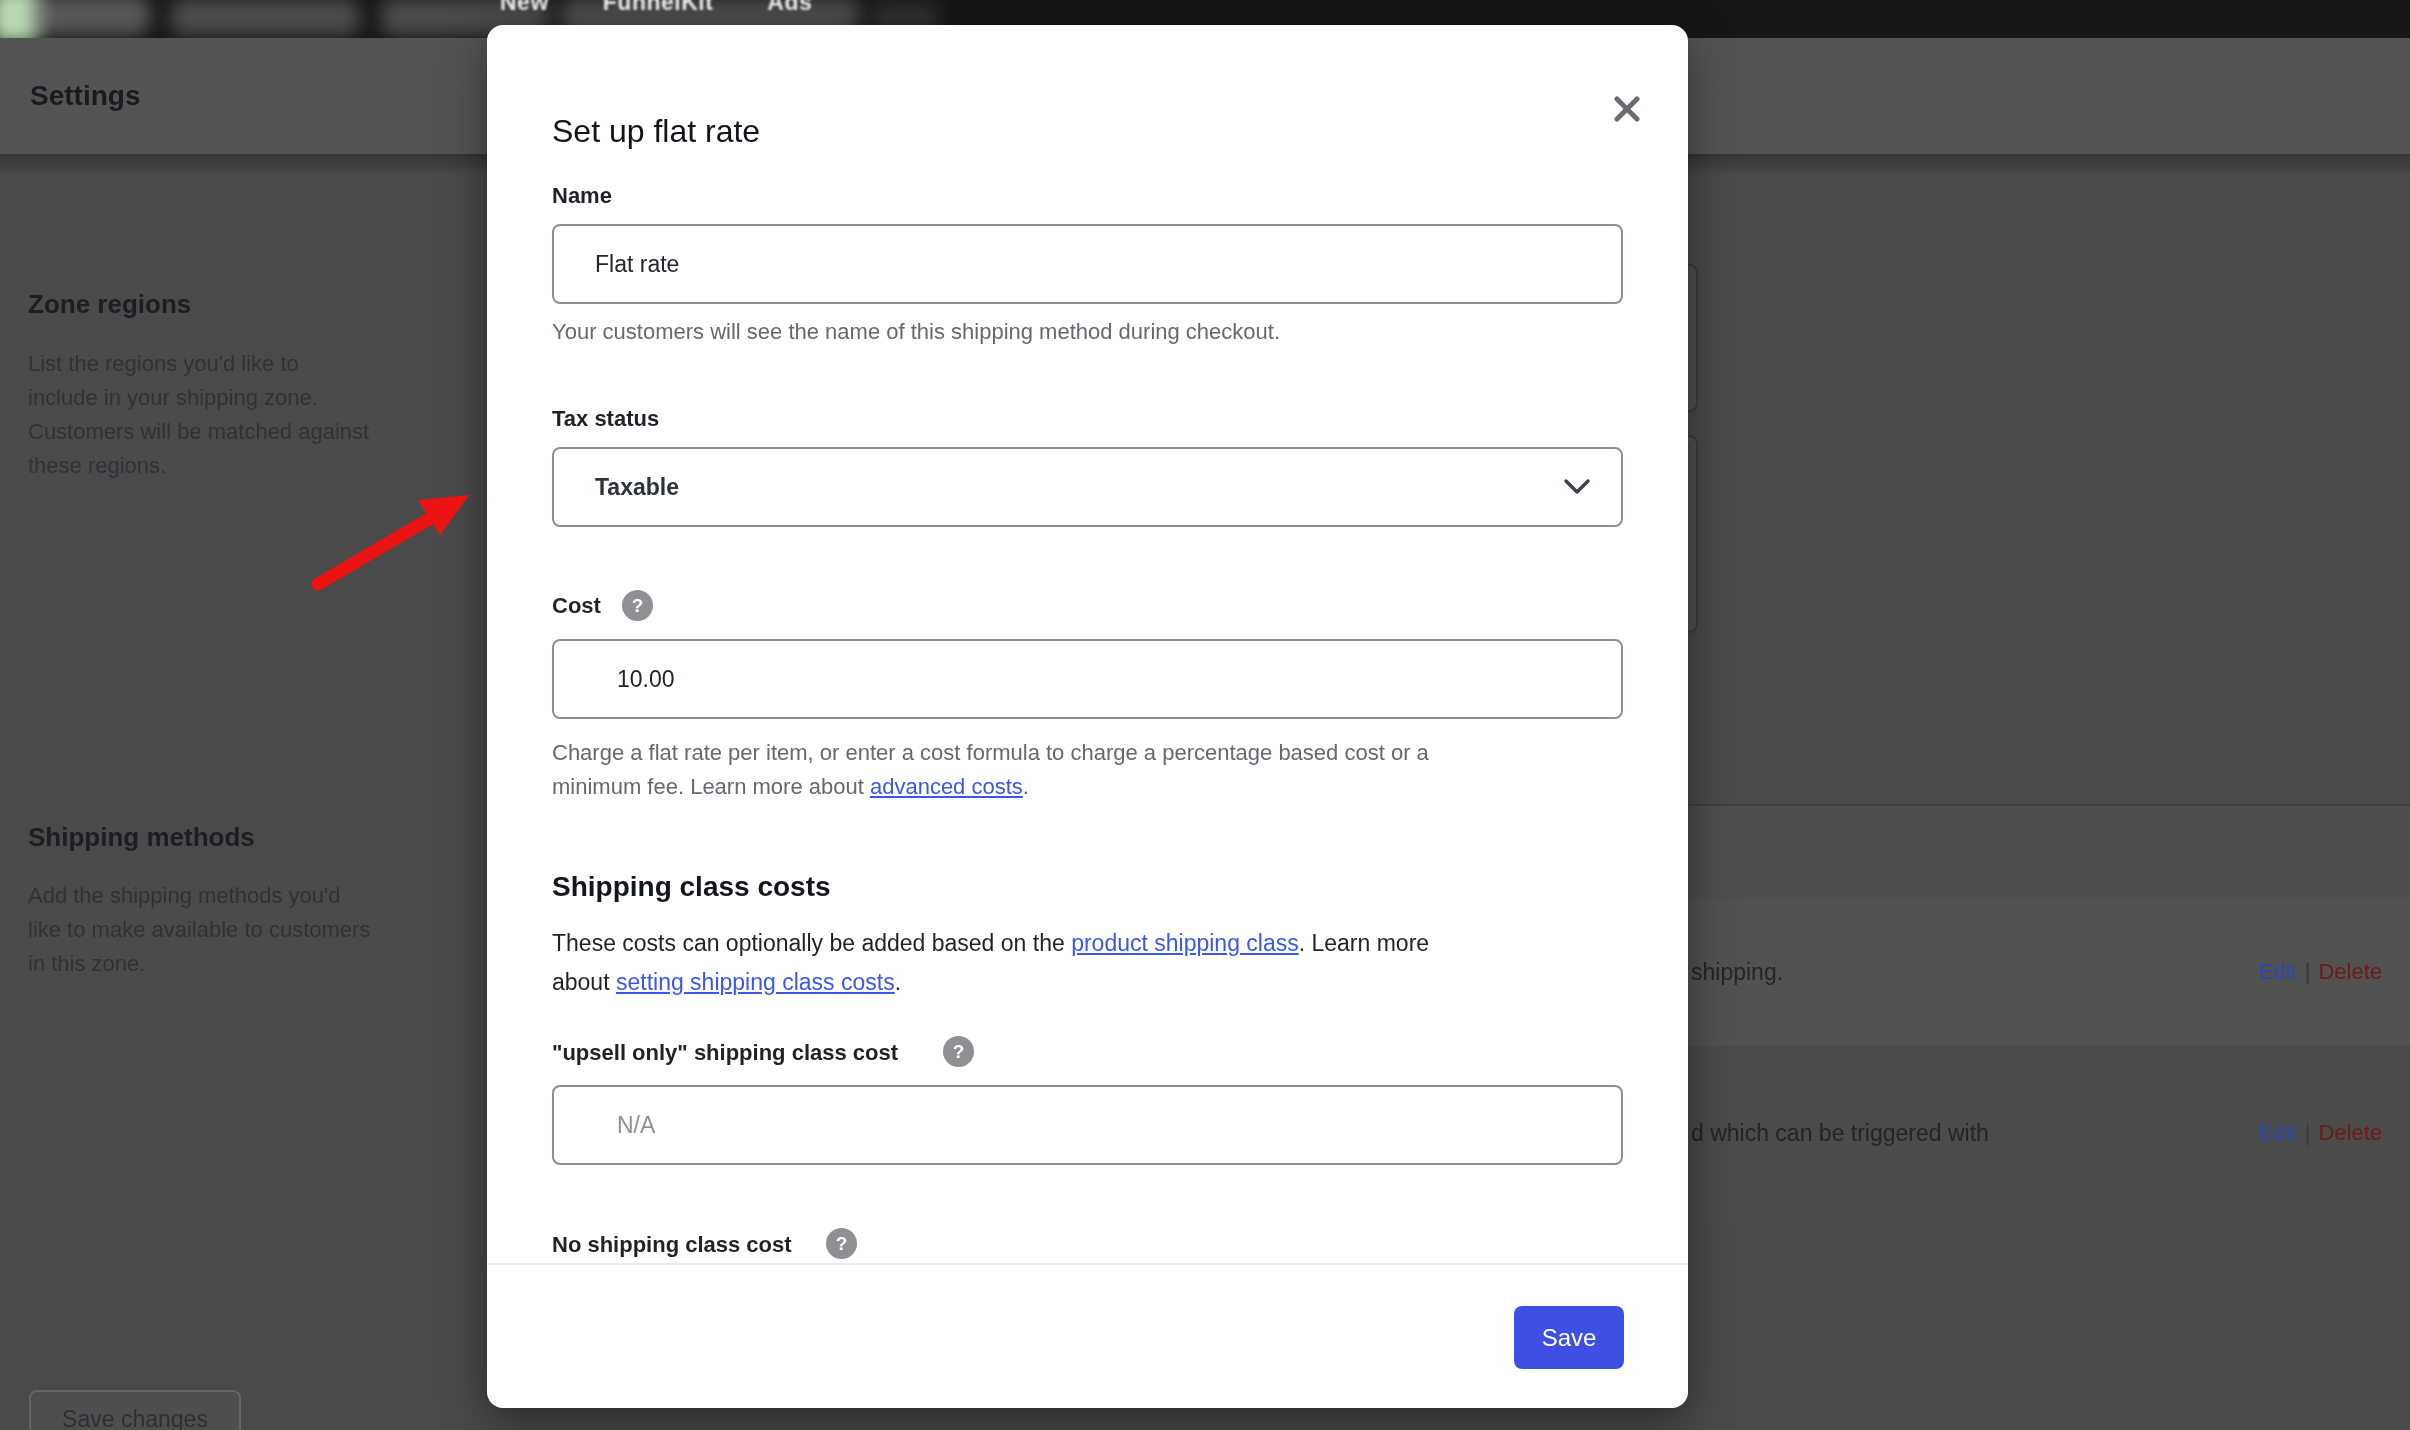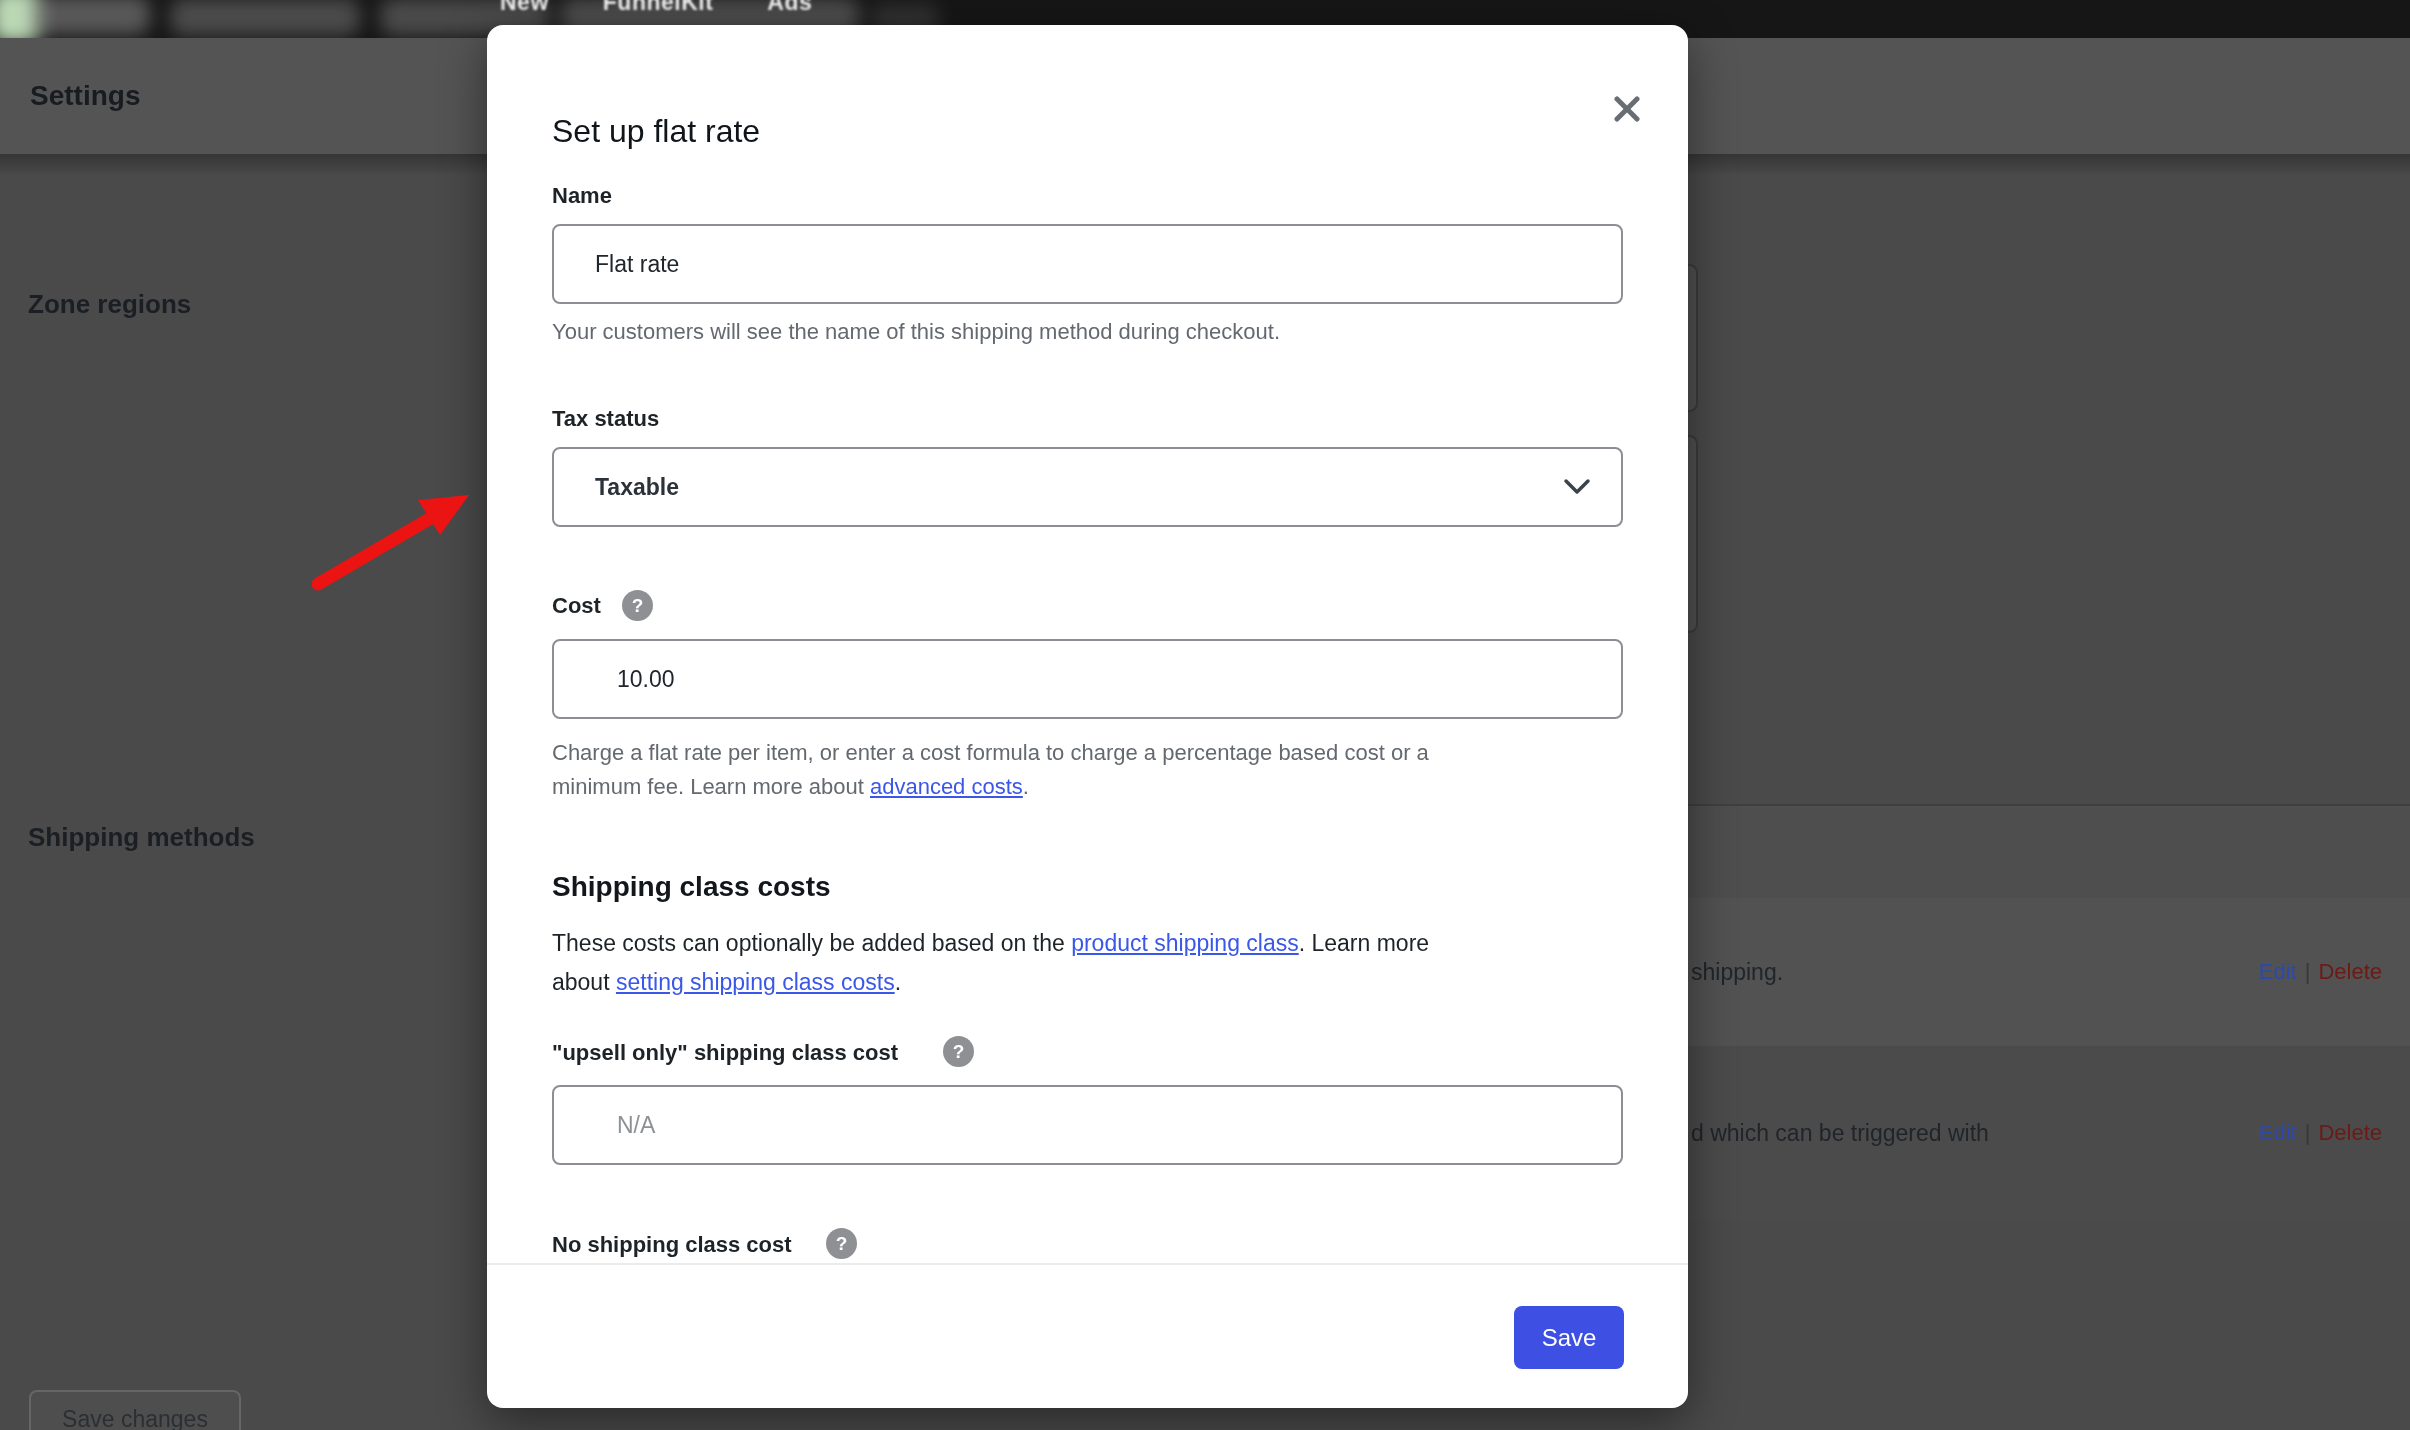--- a/index.html
+++ b/index.html
@@ -116,22 +116,29 @@
     <div id="tabtext">
       <span>New</span><span>FunnelKit</span><span>Ads</span>
     </div>
   </div>
 
   <div id="header-band" class="abs"></div>
   <div id="header-shadow" class="abs"></div>
   <div id="page-title" class="abs">Settings</div>
 
   <div id="zone-heading" class="abs section-heading">Zone regions</div>
+  <div id="zone-desc" class="abs section-desc">List the regions you'd like to
+include in your shipping zone.
+Customers will be matched against
+these regions.</div>
 
   <div id="methods-heading" class="abs section-heading">Shipping methods</div>
+  <div id="methods-desc" class="abs section-desc">Add the shipping methods you'd
+like to make available to customers
+in this zone.</div>
 
   <div id="sliver-1" class="abs sliver"></div>
   <div id="sliver-2" class="abs sliver"></div>
 
   <div id="table-divider" class="abs"></div>
   <div id="table-head-band" class="abs"></div>
 
   <div id="method-row-1" class="abs method-row">
     <div class="row-fragment">shipping.</div>
     <div class="row-actions">

